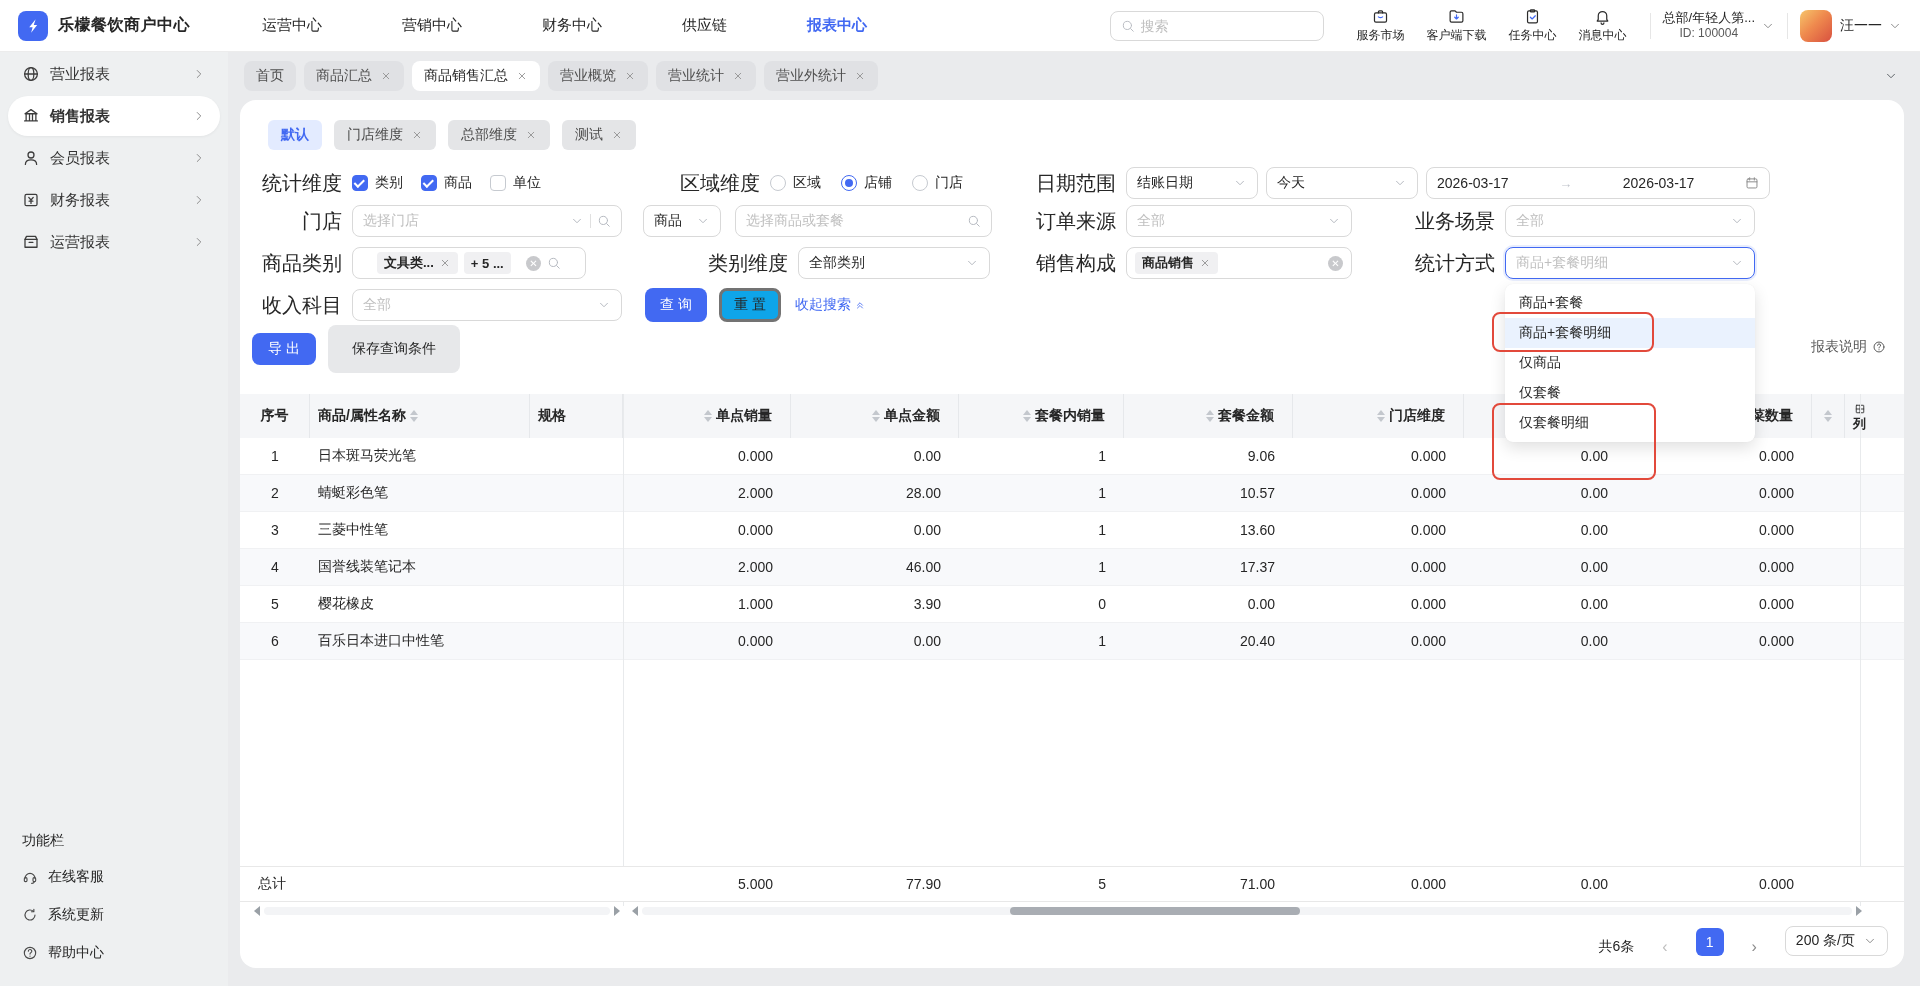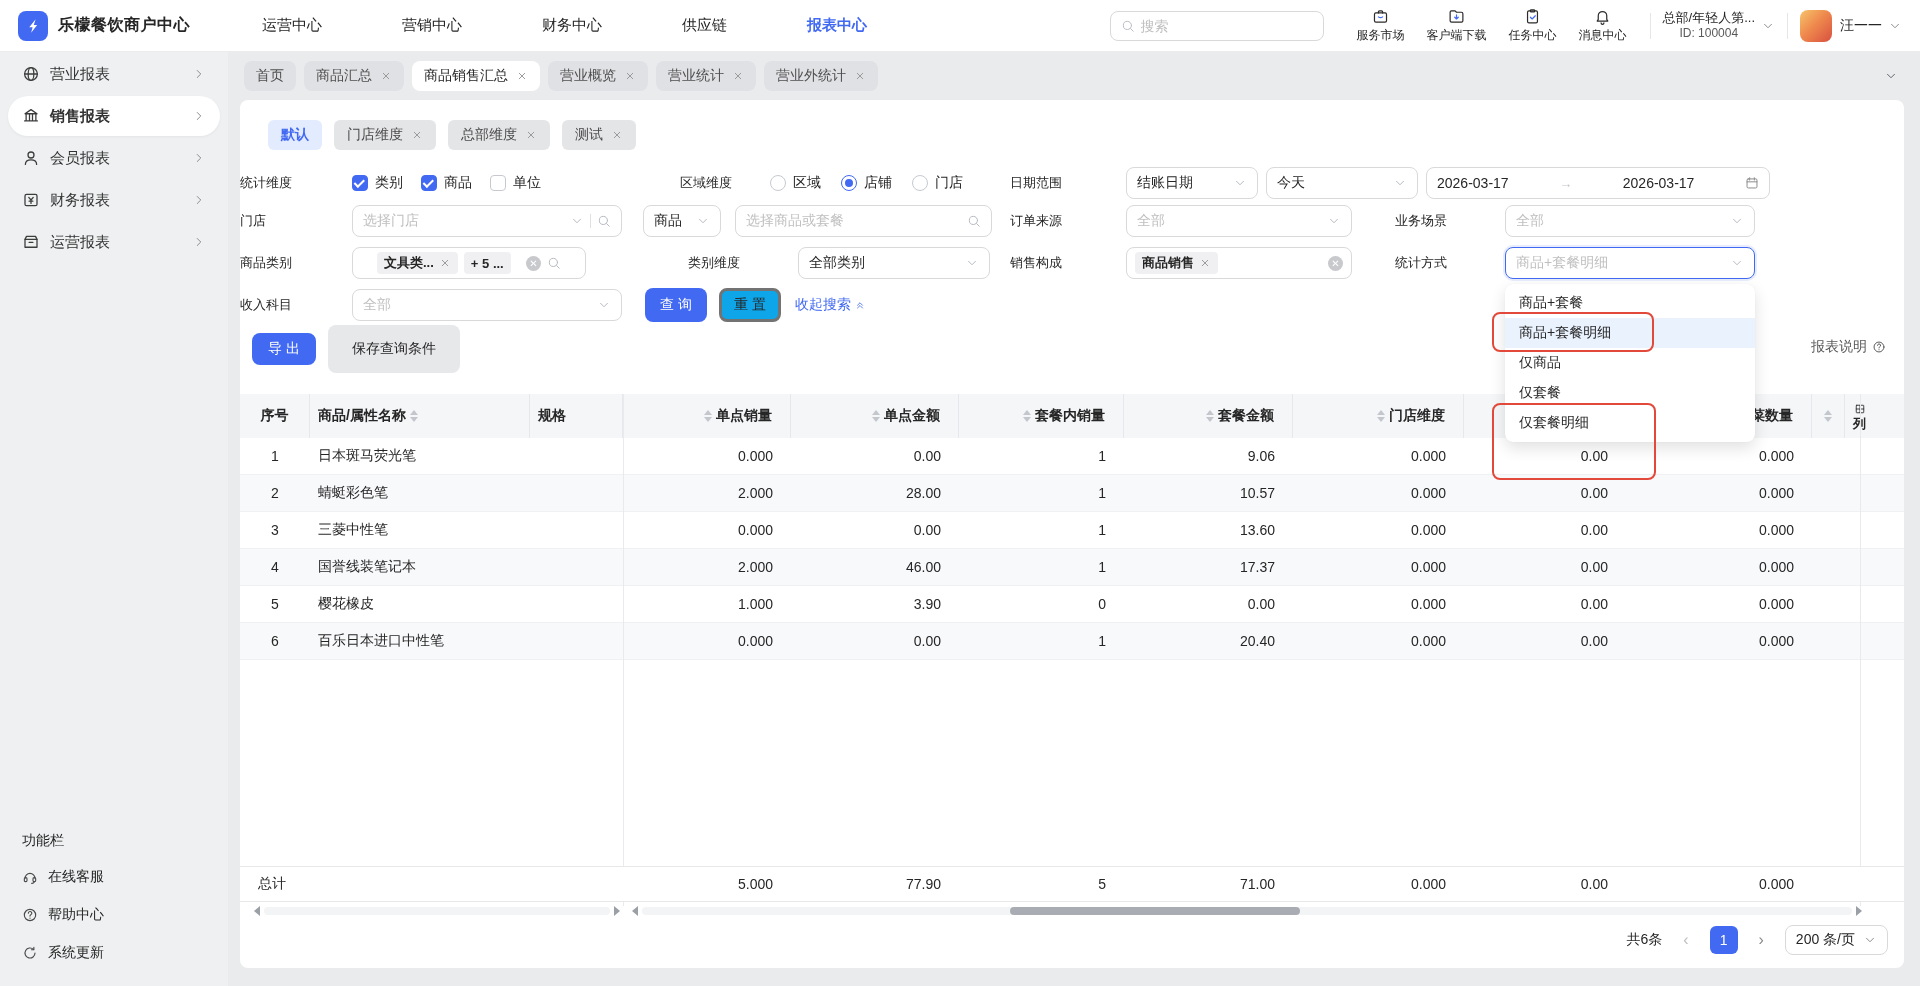--- a/index.html
+++ b/index.html
@@ -44,32 +44,32 @@
   .sb-fitem .ic{width:16px;height:16px;color:#4a4a4a}
 
   
   .main{position:absolute;left:228px;top:52px;right:0;bottom:0}
   .tabbar{height:48px;display:flex;align-items:center;gap:8px;padding:0 16px;background:#eaebed}
   .tab{height:30px;border-radius:8px;background:#e0e1e4;color:#4e4e4e;display:flex;align-items:center;gap:8px;padding:0 12px;font-size:14px;cursor:pointer;white-space:nowrap}
   .tab.active{background:#fff;color:#262626}
   .tab .x{color:#8c8c8c;display:flex}
   .tab-more{margin-left:auto;width:26px;height:30px;display:flex;align-items:center;justify-content:center;color:#5f6368;cursor:pointer}
 
-  .card{position:absolute;left:12px;right:16px;top:48px;bottom:18px;background:#fff;border-radius:8px}
+  .card{position:absolute;left:12px;right:16px;top:48px;bottom:18px;background:#fff;border-radius:16px}
 
   
   .presets{position:absolute;left:28px;top:20px;display:flex;gap:12px}
   .pill{height:30px;border-radius:6px;background:#e4e5e7;color:#4a4a4a;display:flex;align-items:center;gap:8px;padding:0 13px;font-size:14px;cursor:pointer}
   .pill.active{background:#e3ebff;color:#4269f2;font-weight:600}
   .pill .x{color:#8c8c8c;display:flex}
 
   
   .frow{position:absolute;left:0;right:0;height:34px}
   .fg{position:absolute;top:0;height:34px;display:flex;align-items:center}
-  .flab{margin-right:10px;font-size:13px;color:#262626;flex:none}
+  .flab{text-align:right;margin-right:10px;font-size:20px;color:#262626;flex:none}
   .fbox{height:32px;border:1px solid #d9d9d9;border-radius:8px;background:#fff;display:flex;align-items:center;padding:0 10px;gap:6px;font-size:14px;cursor:pointer}
   .fbox .ph{color:#bfbfbf}
   .fbox .val{color:#262626}
   .fbox .cv{margin-left:auto;color:#b4b8bf;display:flex;align-items:center;gap:6px}
   .fbox.focus{border-color:#4269f2;box-shadow:0 0 0 2px rgba(66,105,242,.12)}
   .ftag{height:22px;background:#f0f0f2;border-radius:4px;display:flex;align-items:center;gap:5px;padding:0 7px;font-size:13px;color:#262626;white-space:nowrap}
   .ftag .x{color:#8c8c8c;display:flex}
   .clear{width:15px;height:15px;border-radius:50%;background:#c8c9cc;color:#fff;font-size:10px;line-height:15px;text-align:center;flex:none;cursor:pointer}
   .cb{width:16px;height:16px;border-radius:4px;border:1.5px solid #c6cad0;background:#fff;display:inline-flex;align-items:center;justify-content:center;flex:none;cursor:pointer}
   .cb.on{background:#4269f2;border-color:#4269f2}
@@ -113,21 +113,21 @@
 
   
   .sbar{position:absolute;top:806px;height:10px;display:flex;align-items:center}
   .sb-track{position:relative;flex:1;height:8px;background:#f3f4f6;border-radius:4px;margin:0 4px}
   .sb-thumb{position:absolute;top:0;height:8px;border-radius:4px;background:#a9adb3;cursor:grab}
   .sb-arr{width:0;height:0;border-top:5px solid transparent;border-bottom:5px solid transparent;cursor:pointer}
   .sb-arr.l{border-right:6px solid #9aa0a6}
   .sb-arr.r{border-left:6px solid #9aa0a6}
 
   
-  .pager{position:absolute;right:16px;top:824px;height:32px;display:flex;align-items:center;gap:19px;font-size:14px}
+  .pager{position:absolute;right:16px;top:824px;height:32px;display:flex;align-items:flex-end;gap:26px;font-size:14px}
   .pg-nav{color:#bfbfbf;font-size:16px;cursor:pointer;padding:0 2px}
   .pg-nav.en{color:#8c8c8c}
   .pg-cur{width:28px;height:28px;border-radius:6px;background:#4269f2;color:#fff;display:flex;align-items:center;justify-content:center;cursor:pointer}
   .pg-size{height:30px;border:1px solid #d9d9d9;border-radius:8px;display:flex;align-items:center;gap:8px;padding:0 10px;cursor:pointer}
 
   
   .dropdown{position:absolute;left:1265px;top:184px;width:250px;background:#fff;border-radius:8px;box-shadow:0 6px 16px rgba(0,0,0,.12),0 0 1px rgba(0,0,0,.08);padding:4px 0;z-index:60}
   .dd-item{height:30px;display:flex;align-items:center;padding:0 14px;font-size:14px;color:#262626;cursor:pointer}
   .dd-item.hl{background:#eaf2fe}
   .redbox{position:absolute;border:2px solid #e2493b;border-radius:8px;z-index:70;pointer-events:none}
@@ -331,29 +331,29 @@
   <div class="sb-footer">
     <div class="sb-ftitle">功能栏</div>
     <div class="sb-fitem">
       <svg class="ic">
           <use href="#i-headset"></use>
         </svg>
       <span>在线客服</span>
     </div>
     <div class="sb-fitem">
       <svg class="ic">
-          <use href="#i-question"></use>
-        </svg>
-      <span>帮助中心</span>
+          <use href="#i-refresh"></use>
+        </svg>
+      <span>系统更新</span>
     </div>
     <div class="sb-fitem">
       <svg class="ic">
-          <use href="#i-refresh"></use>
-        </svg>
-      <span>系统更新</span>
+          <use href="#i-question"></use>
+        </svg>
+      <span>帮助中心</span>
     </div>
   </div>
 </aside>
 
 <div class="main">
 
   <div class="tabbar">
     <div class="tab">
         <span>首页</span>
       </div>

